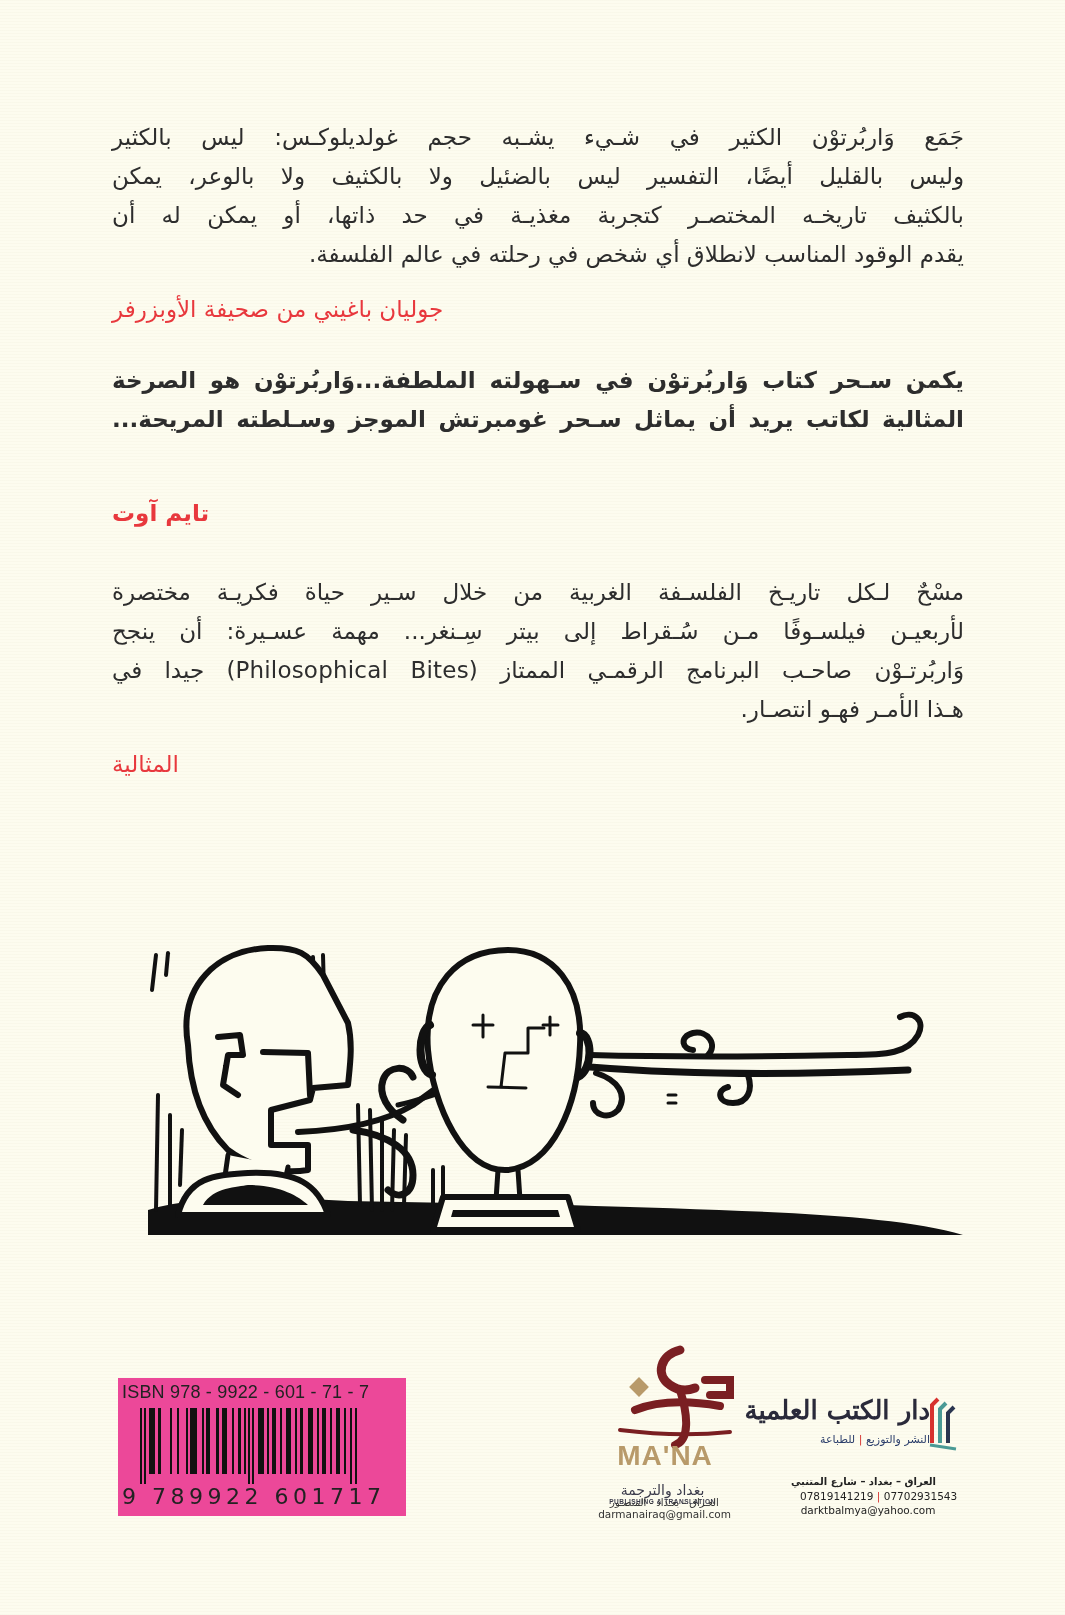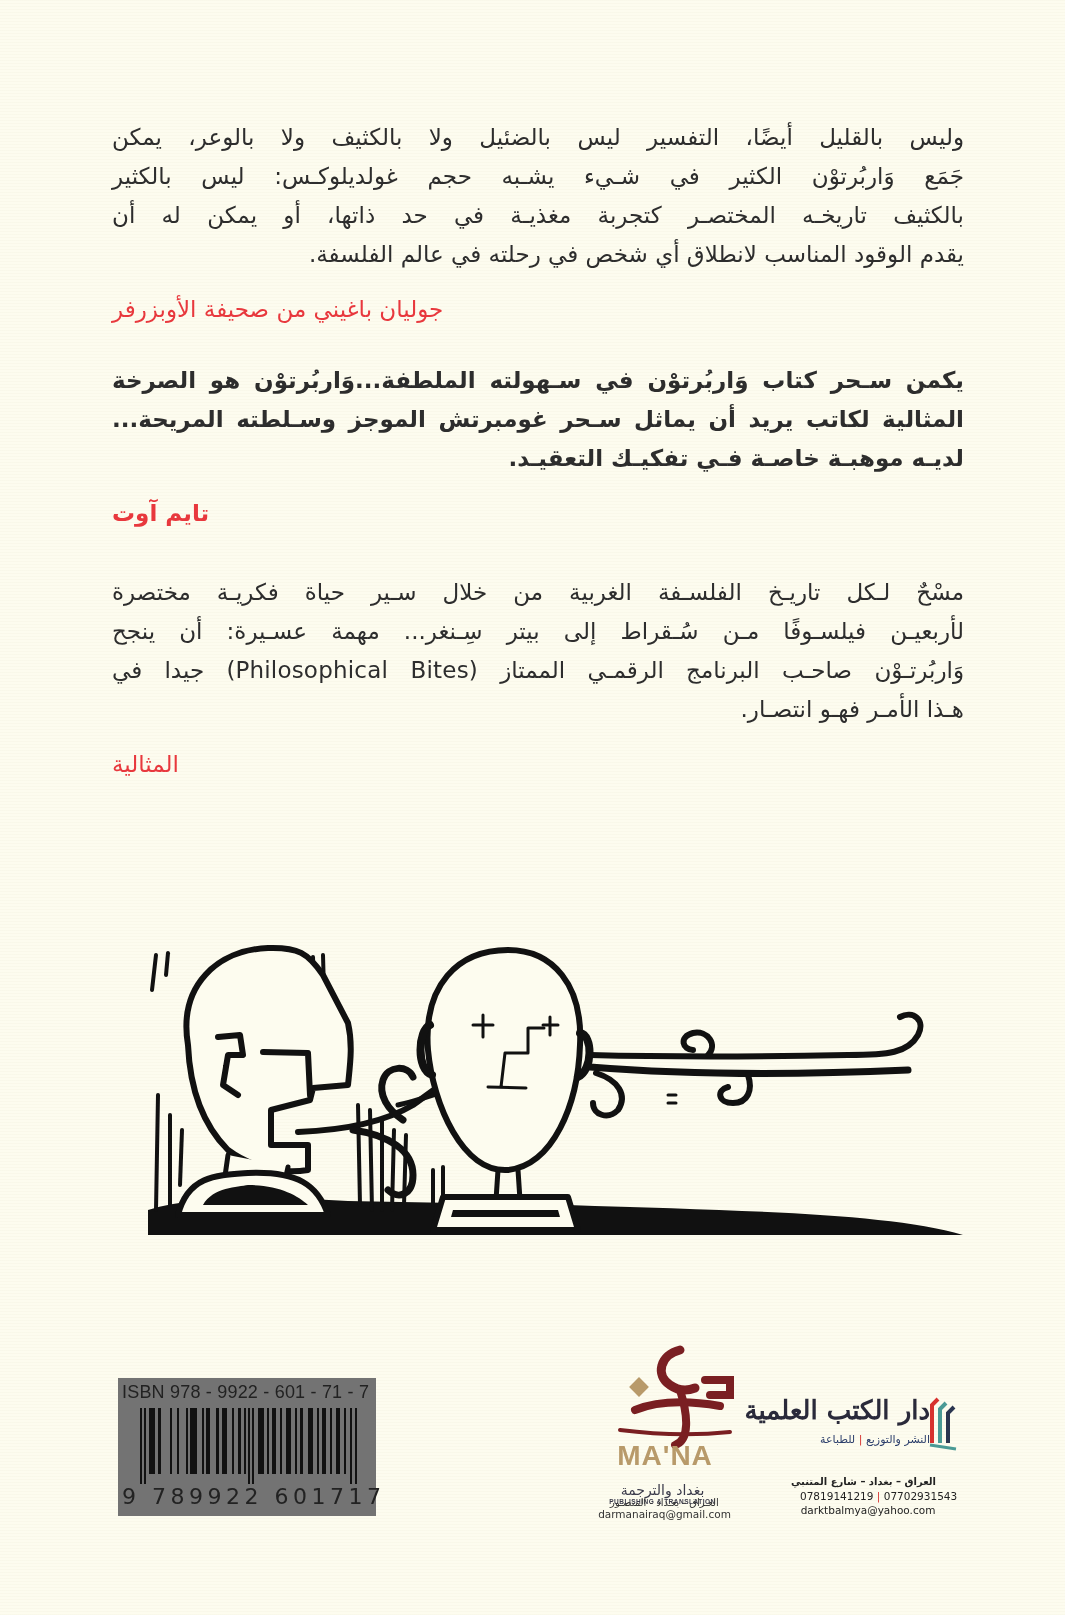--- a/index.html
+++ b/index.html
@@ -27,22 +27,22 @@
     #r1 { position: absolute; top: 0; right: 0; width: 852px; }
     #r2 { position: absolute; top: 243px; right: 0; width: 852px; font-weight: bold; }
     #r3 { position: absolute; top: 455px; right: 0; width: 852px; }
     #r1 .source { position:absolute; top: 165px; left: 0; width: auto; text-align:left; direction: rtl; }
     #r2 .source { position:absolute; top: 126px; left: 0; width: auto; text-align:left; }
     #r3 .source { position:absolute; top: 165px; left: 0; width: auto; text-align:left; }
 
     .illustration { position: absolute; left: 148px; top: 905px; width: 815px; height: 330px; }
 
     .barcode-box {
-      position: absolute; left: 118px; top: 1378px; width: 258px; height: 138px;
-      background: #737373;
+      position: absolute; left: 118px; top: 1378px; width: 288px; height: 138px;
+      background: #ec4899;
     }
     .isbn-label {
       position: absolute; left: 4px; top: 4px; font-family: "Liberation Sans", sans-serif;
       font-size: 18px; color: #222; letter-spacing: 0.2px; white-space: nowrap;
     }
     .bars { position: absolute; left: 22px; top: 30px; width: 230px; height: 76px; }
     .barcode-digits {
       position: absolute; left: 4px; top: 106px; font-family: "DejaVu Sans", sans-serif;
       font-size: 22px; color: #222; letter-spacing: 4.5px; white-space: nowrap;
     }
@@ -71,33 +71,32 @@
     .dar-email { position: absolute; left: 800px; top: 1504px; width: 136px; text-align: center; font-size: 10.5px; color: #222; white-space: nowrap; font-family: "DejaVu Sans", sans-serif; }
   </style>
 </head>
 <body>
 
 <div class="cover">
 
   <div class="reviews">
     <div class="review" id="r1">
       <div class="quote">
+        <span class="line">جَمَع وَاربُرتوْن الكثير في شـيء يشـبه حجم غولديلوكـس: ليس بالكثير</span>
         <span class="line">وليس بالقليل أيضًا، التفسير ليس بالضئيل ولا بالكثيف ولا بالوعر، يمكن</span>
-        <span class="line">جَمَع وَاربُرتوْن الكثير في شـيء يشـبه حجم غولديلوكـس: ليس بالكثير</span>
         <span class="line">بالكثيف تاريخـه المختصـر كتجربة مغذيـة في حد ذاتها، أو يمكن له أن</span>
         <span class="line last">يقدم الوقود المناسب لانطلاق أي شخص في رحلته في عالم الفلسفة.</span>
       </div>
       <div class="source">جوليان باغيني من صحيفة الأوبزرفر</div>
     </div>
 
     <div class="review" id="r2">
       <div class="quote">
         <span class="line">يكمن سـحر كتاب وَاربُرتوْن في سـهولته الملطفة...وَاربُرتوْن هو الصرخة</span>
         <span class="line">المثالية لكاتب يريد أن يماثل سـحر غومبرتش الموجز وسـلطته المريحة...</span>
-        <span class="line last">لديـه موهبـة خاصـة فـي تفكيـك التعقيـد.</span>
       </div>
       <div class="source">تايم آوت</div>
     </div>
 
     <div class="review" id="r3">
       <div class="quote">
         <span class="line">مسْحٌ لـكل تاريـخ الفلسـفة الغربية من خلال سـير حياة فكريـة مختصرة</span>
         <span class="line">لأربعيـن فيلسـوفًا مـن سُـقراط إلى بيتر سِـنغر... مهمة عسـيرة: أن ينجح</span>
         <span class="line">وَاربُرتـوْن صاحـب البرنامج الرقمـي الممتاز (Philosophical Bites) جيدا في</span>
         <span class="line last">هـذا الأمـر فهـو انتصـار.</span>

